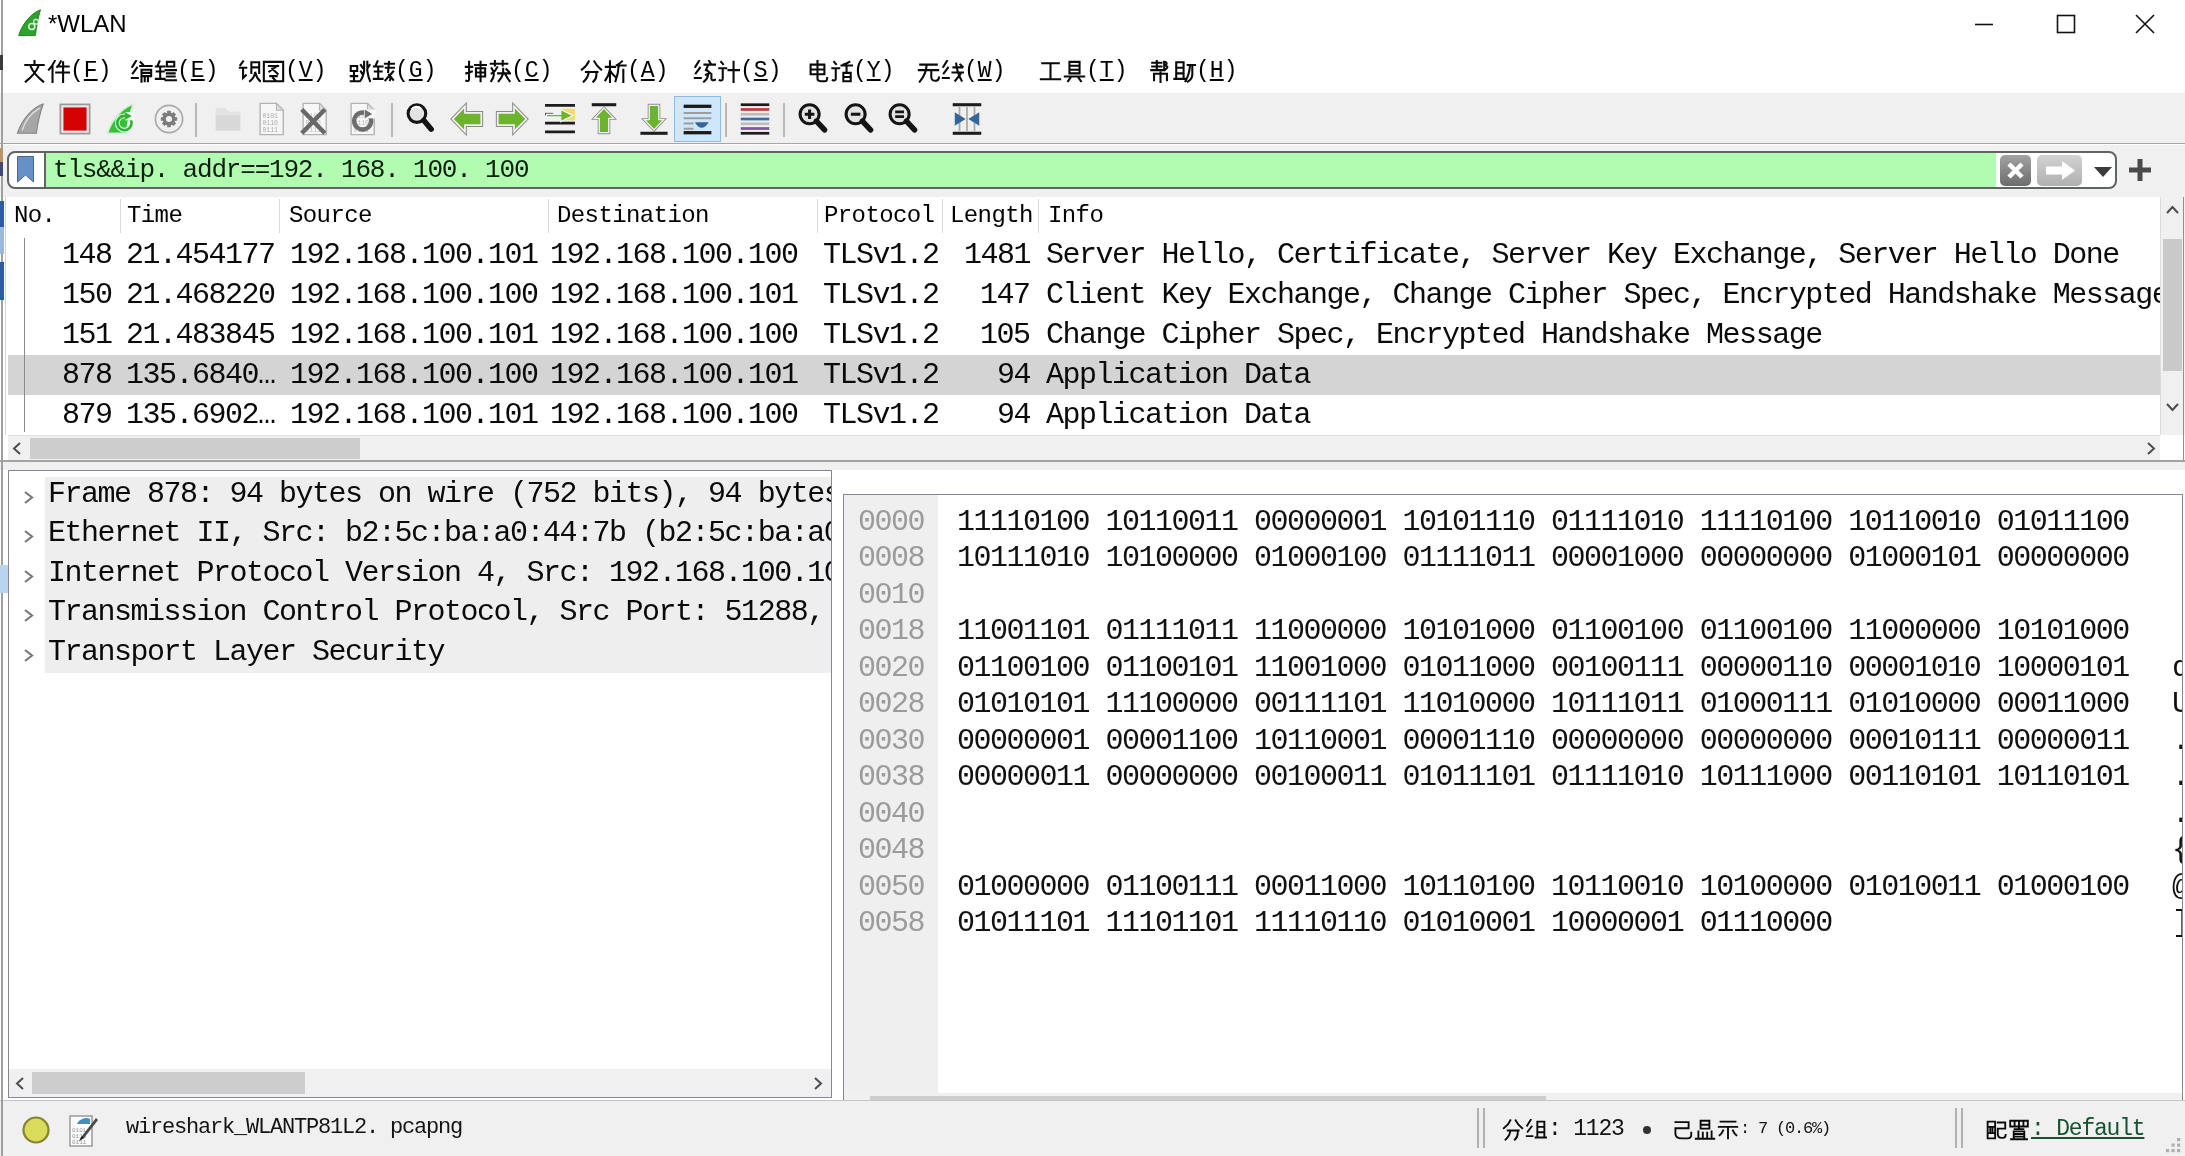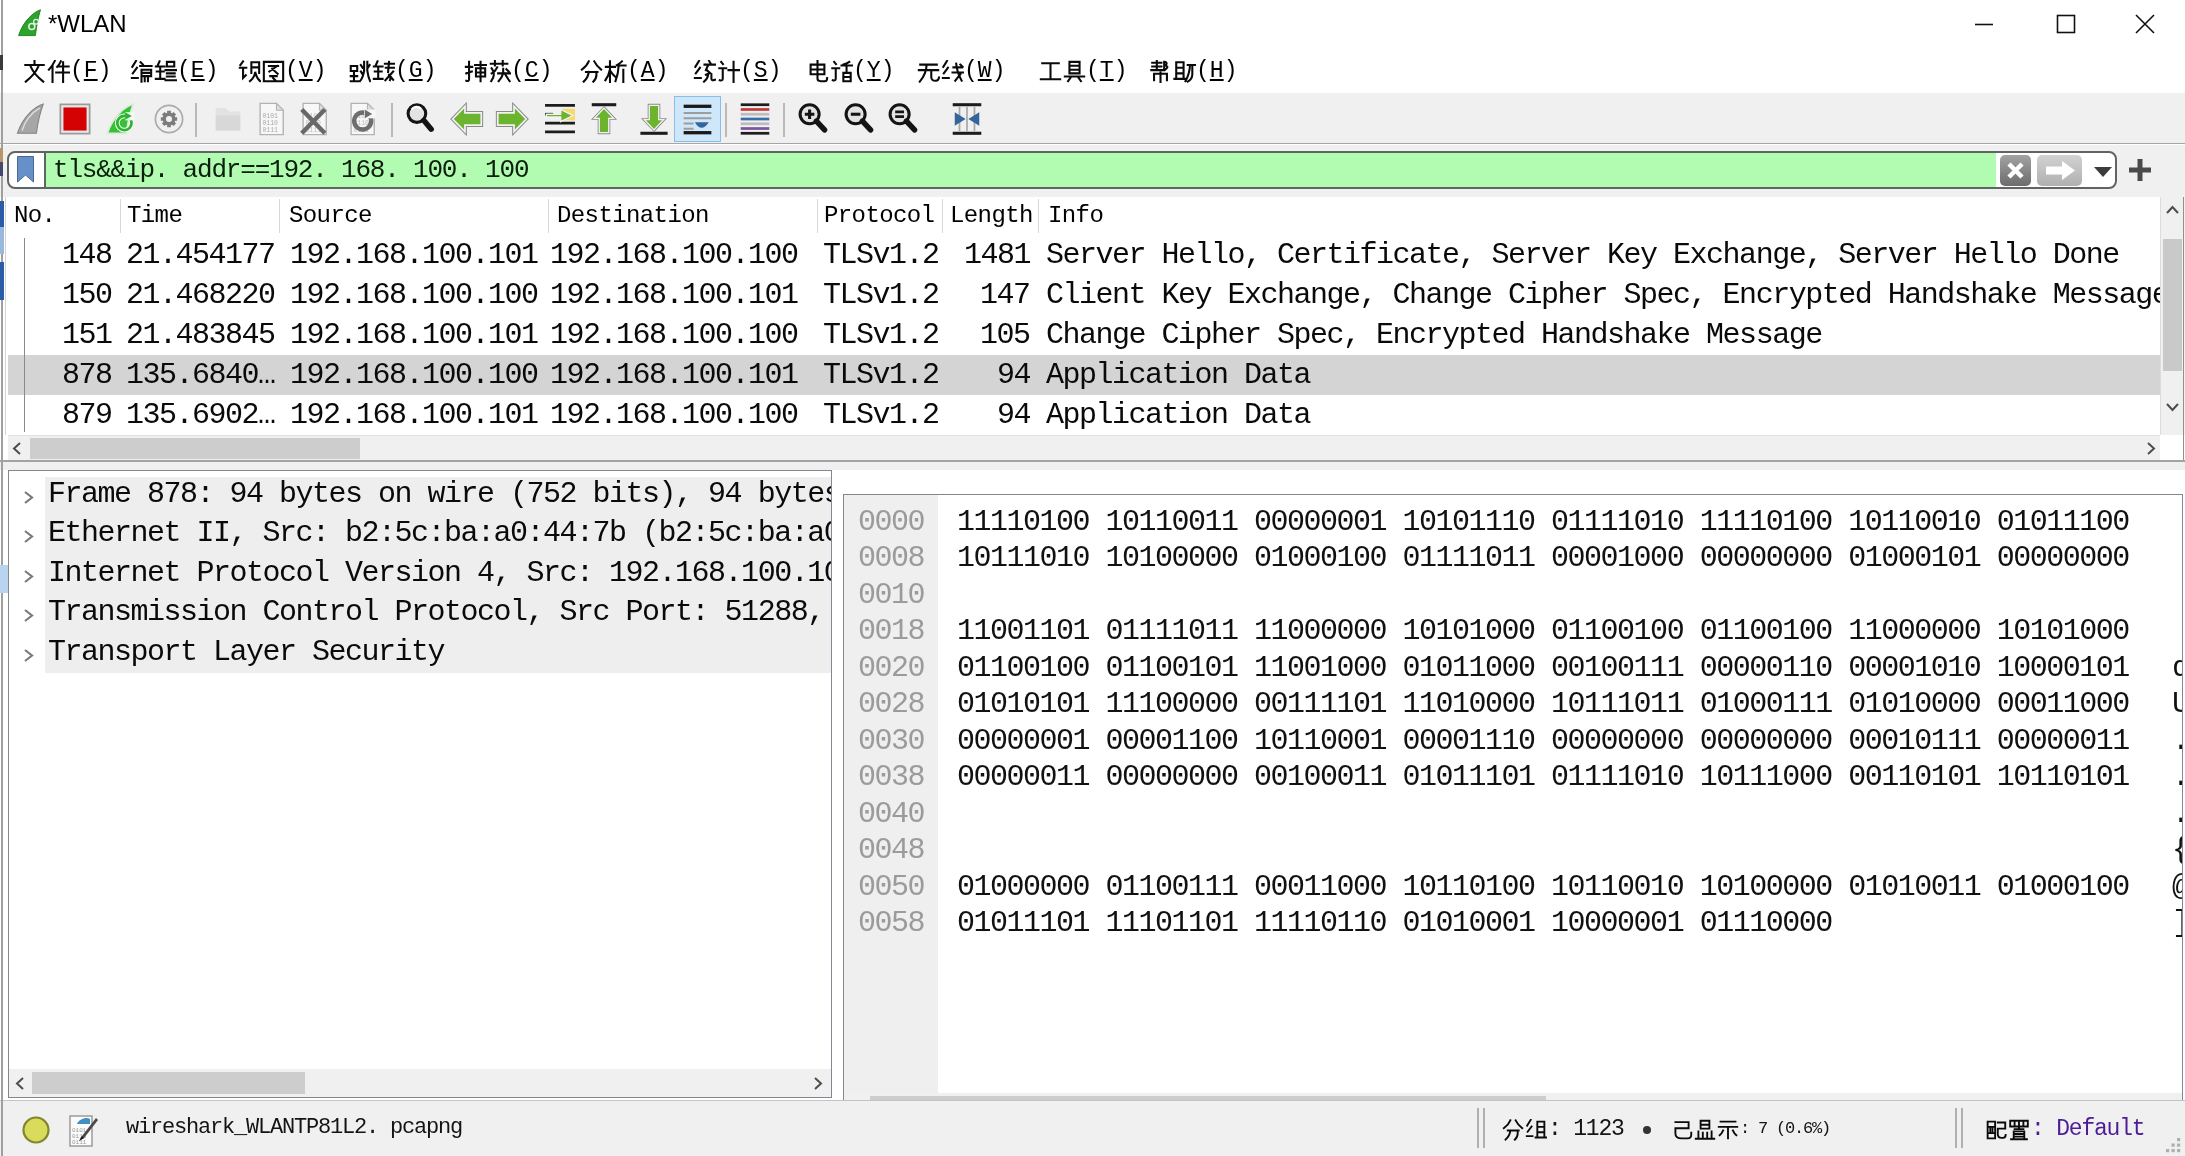--- a/index.html
+++ b/index.html
@@ -594,21 +594,21 @@
       <use href="#g-shi4"></use>
     </svg></div>
 <div class="abs mono" style="left:1740px;top:1115px;font-size:17px;letter-spacing:-1.2px;line-height:28px;color:#141414;">: 7 (0.6%)</div>
 <div class="abs" style="left:1955px;top:1108px;width:1.5px;height:40px;background:#b0b0b0;"></div>
 <div class="abs" style="left:1961px;top:1108px;width:1.5px;height:40px;background:#b0b0b0;"></div>
 <div class="abs" style="left:1985px;top:1119px;"><svg class="cjk sg" viewBox="0 0 100 100">
       <use href="#g-pei"></use>
     </svg><svg class="cjk sg" viewBox="0 0 100 100">
       <use href="#g-zhi4"></use>
     </svg></div>
-<div class="abs mono" style="left:2031px;top:1115px;font-size:23px;letter-spacing:-1.2px;line-height:28px;color:#4c1d95;">: Default</div>
+<div class="abs mono" style="left:2031px;top:1115px;font-size:23px;letter-spacing:-1.2px;line-height:28px;color:#14532d;text-decoration:underline;">: Default</div>
 <svg class="abs" style="left:2166px;top:1138px" width="16" height="16">
     <g fill="#aeaeae">
       <rect x="11" y="11" width="3.2" height="3.2"></rect>
       <rect x="11" y="5.5" width="3.2" height="3.2"></rect>
       <rect x="11" y="0" width="3.2" height="3.2"></rect>
       <rect x="5.5" y="11" width="3.2" height="3.2"></rect>
       <rect x="5.5" y="5.5" width="3.2" height="3.2"></rect>
       <rect x="0" y="11" width="3.2" height="3.2"></rect>
     </g>
   </svg>

